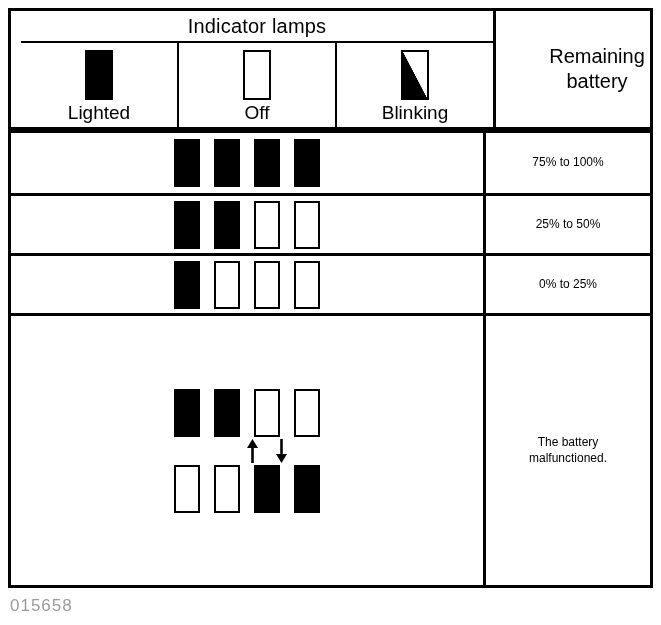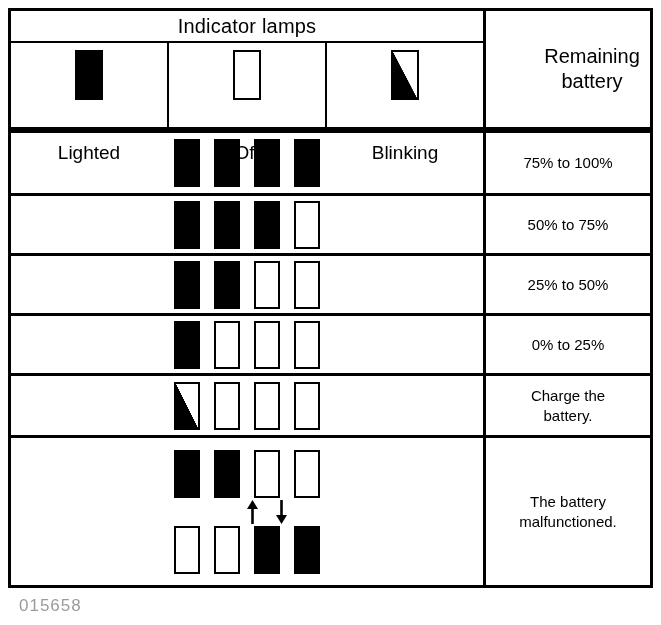--- a/index.html
+++ b/index.html
@@ -32,20 +32,21 @@
     box-sizing: border-box;
     display: flex;
     flex-direction: column;
   }
 
   
   .head-block {
     display: flex;
     flex-direction: column;
     flex: 0 0 auto;
+    padding-left: 10px;
   }
   .head-row {
     display: flex;
     align-items: stretch;
   }
 
   
   .lamps-side {
     width: 472px;
     box-sizing: border-box;
@@ -80,21 +81,20 @@
   }
   .legend-cell {
     flex: 1 1 0;
     box-sizing: border-box;
     display: flex;
     flex-direction: column;
     align-items: center;
     justify-content: flex-start;
     padding-top: 7px;
     position: relative;
-    gap: 40px;
   }
   .legend-cell + .legend-cell { border-left: 2px solid #000; }
   .legend-label {
     font-size: 19px;
     margin-top: 3px;
     line-height: 1;
   }
 
   .cap-title {
     font-size: 20px;
@@ -129,21 +129,21 @@
   .drow .lamps-side {
     display: flex;
     flex-direction: column;
     align-items: center;
     justify-content: center;
   }
   .drow .cap-side {
     padding: 0 6px;
   }
   .cap-text {
-    font-size: 15px;
+    font-size: 12px;
     line-height: 1.28;
   }
 
   .lamp-strip {
     display: flex;
     align-items: center;
     gap: 14px;
   }
 
   
@@ -172,21 +172,21 @@
     justify-content: center;
     gap: 16px;
     height: 26px;
     margin: 1px 0 1px 40px;
   }
   .arrow svg { display: block; }
 
   
   .caption {
     position: absolute;
-    left: 19px;
+    left: 10px;
     top: 596px;
     font-size: 17px;
     color: #9b9b9b;
     letter-spacing: 1px;
   }
 </style>
 </head>
 <body>
 
 <div class="sheet">
@@ -240,78 +240,49 @@
             <span class="lamp on"></span>
             <span class="lamp on"></span>
             <span class="lamp on"></span>
           </div>
         </div>
         <div class="cap-side">
           <div class="cap-text">75% to 100%</div>
         </div>
       </div>
 
+
       <div class="drow" style="height:60px">
         <div class="lamps-side">
           <div class="lamp-strip">
             <span class="lamp on"></span>
             <span class="lamp on"></span>
-            <span class="lamp on"></span>
-            <span class="lamp"></span>
-          </div>
-        </div>
-        <div class="cap-side">
-          <div class="cap-text">50% to 75%</div>
+            <span class="lamp"></span>
+            <span class="lamp"></span>
+          </div>
+        </div>
+        <div class="cap-side">
+          <div class="cap-text">25% to 50%</div>
         </div>
       </div>
 
       <div class="drow" style="height:60px">
         <div class="lamps-side">
           <div class="lamp-strip">
             <span class="lamp on"></span>
-            <span class="lamp on"></span>
-            <span class="lamp"></span>
-            <span class="lamp"></span>
-          </div>
-        </div>
-        <div class="cap-side">
-          <div class="cap-text">25% to 50%</div>
-        </div>
-      </div>
-
-      <div class="drow" style="height:60px">
-        <div class="lamps-side">
-          <div class="lamp-strip">
-            <span class="lamp on"></span>
             <span class="lamp"></span>
             <span class="lamp"></span>
             <span class="lamp"></span>
           </div>
         </div>
         <div class="cap-side">
           <div class="cap-text">0% to 25%</div>
         </div>
       </div>
 
-      <div class="drow" style="height:62px">
-        <div class="lamps-side">
-          <div class="lamp-strip">
-            <span class="lamp blink"></span>
-            <span class="lamp"></span>
-            <span class="lamp"></span>
-            <span class="lamp"></span>
-          </div>
-        </div>
-        <div class="cap-side">
-          <div class="cap-text">
-            <div>Charge the</div>
-            <div>battery.</div>
-          </div>
-        </div>
-      </div>
 
       <div class="drow" style="flex:1 1 auto">
         <div class="lamps-side">
 
           <div class="lamp-strip">
             <span class="lamp on"></span>
             <span class="lamp on"></span>
             <span class="lamp"></span>
             <span class="lamp"></span>
           </div>

